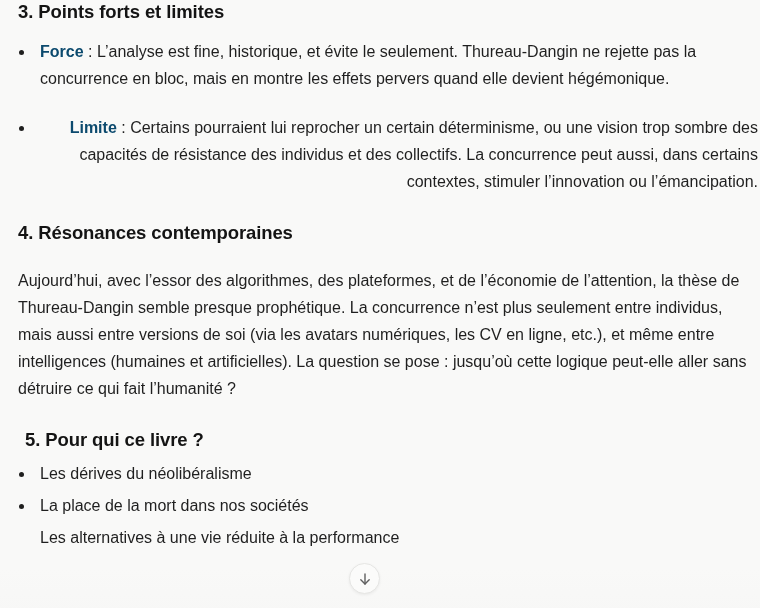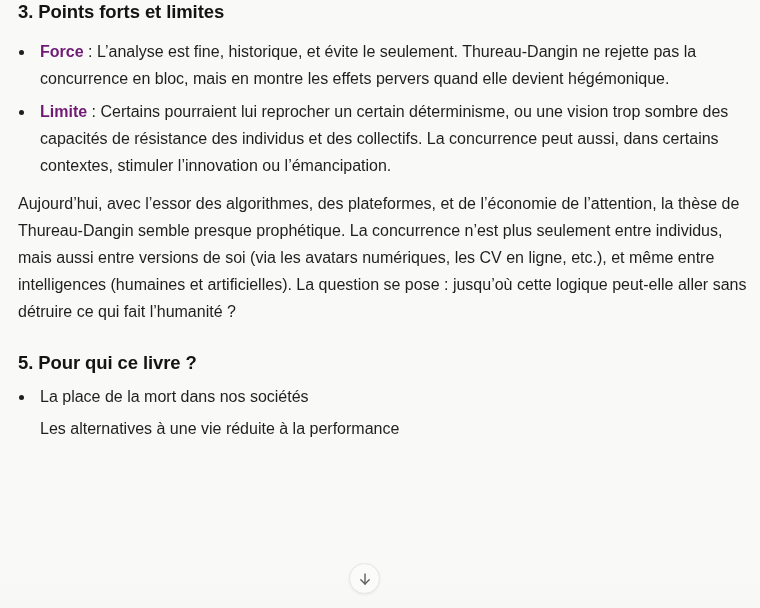--- a/index.html
+++ b/index.html
@@ -44,31 +44,31 @@
     }
     li .dot {
       position: absolute;
       left: 1px;
       top: 12px;
       width: 5px;
       height: 5px;
       border-radius: 50%;
       background: #1f1f1f;
     }
-    li strong { font-weight: 700; color: #701a75; }
+    li strong { font-weight: 700; color: #0c4a6e; }
     p {
       margin: 0;
       font-size: 16px;
       line-height: 27px;
     }
     .s3-list { margin-top: 12px; }
-    .s3-list li + li { margin-top: 6px; }
+    .s3-list li + li { margin-top: 22px; text-align: right; }
     .s4-title { margin-top: 24px; }
-    .s4-para { margin-top: 11px; }
-    .s5-title { margin-top: 24px; }
+    .s4-para { margin-top: 20px; }
+    .s5-title { margin-top: 24px; margin-left: 7px; }
     .s5-intro { margin-top: 10px; }
     .s5-list { margin-top: 6px; }
     .s5-list li + li { margin-top: 5px; }
 
     .fade {
       position: absolute;
       left: 0;
       right: 0;
       bottom: 0;
       height: 40px;
@@ -103,24 +103,29 @@
     <li>
       <span class="dot"></span>
       <strong>Force</strong><span> : L’analyse est fine, historique, et évite le seulement. Thureau-Dangin ne rejette pas la concurrence en bloc, mais en montre les effets pervers quand elle devient hégémonique.</span>
     </li>
     <li>
       <span class="dot"></span>
       <strong>Limite</strong><span> : Certains pourraient lui reprocher un certain déterminisme, ou une vision trop sombre des capacités de résistance des individus et des collectifs. La concurrence peut aussi, dans certains contextes, stimuler l’innovation ou l’émancipation.</span>
     </li>
   </ul>
 
+  <h3 class="s4-title">4. Résonances contemporaines</h3>
   <p class="s4-para">Aujourd’hui, avec l’essor des algorithmes, des plateformes, et de l’économie de l’attention, la thèse de Thureau-Dangin semble presque prophétique. La concurrence n’est plus seulement entre individus, mais aussi entre versions de soi (via les avatars numériques, les CV en ligne, etc.), et même entre intelligences (humaines et artificielles). La question se pose : jusqu’où cette logique peut-elle aller sans détruire ce qui fait l’humanité ?</p>
 
   <h3 class="s5-title">5. Pour qui ce livre ?</h3>
   <ul class="s5-list">
+    <li>
+      <span class="dot"></span>
+      <span>Les dérives du néolibéralisme</span>
+    </li>
     <li>
       <span class="dot"></span>
       <span>La place de la mort dans nos sociétés</span>
     </li>
     <li>
       
       <span>Les alternatives à une vie réduite à la performance</span>
     </li>
   </ul>
 </div>

